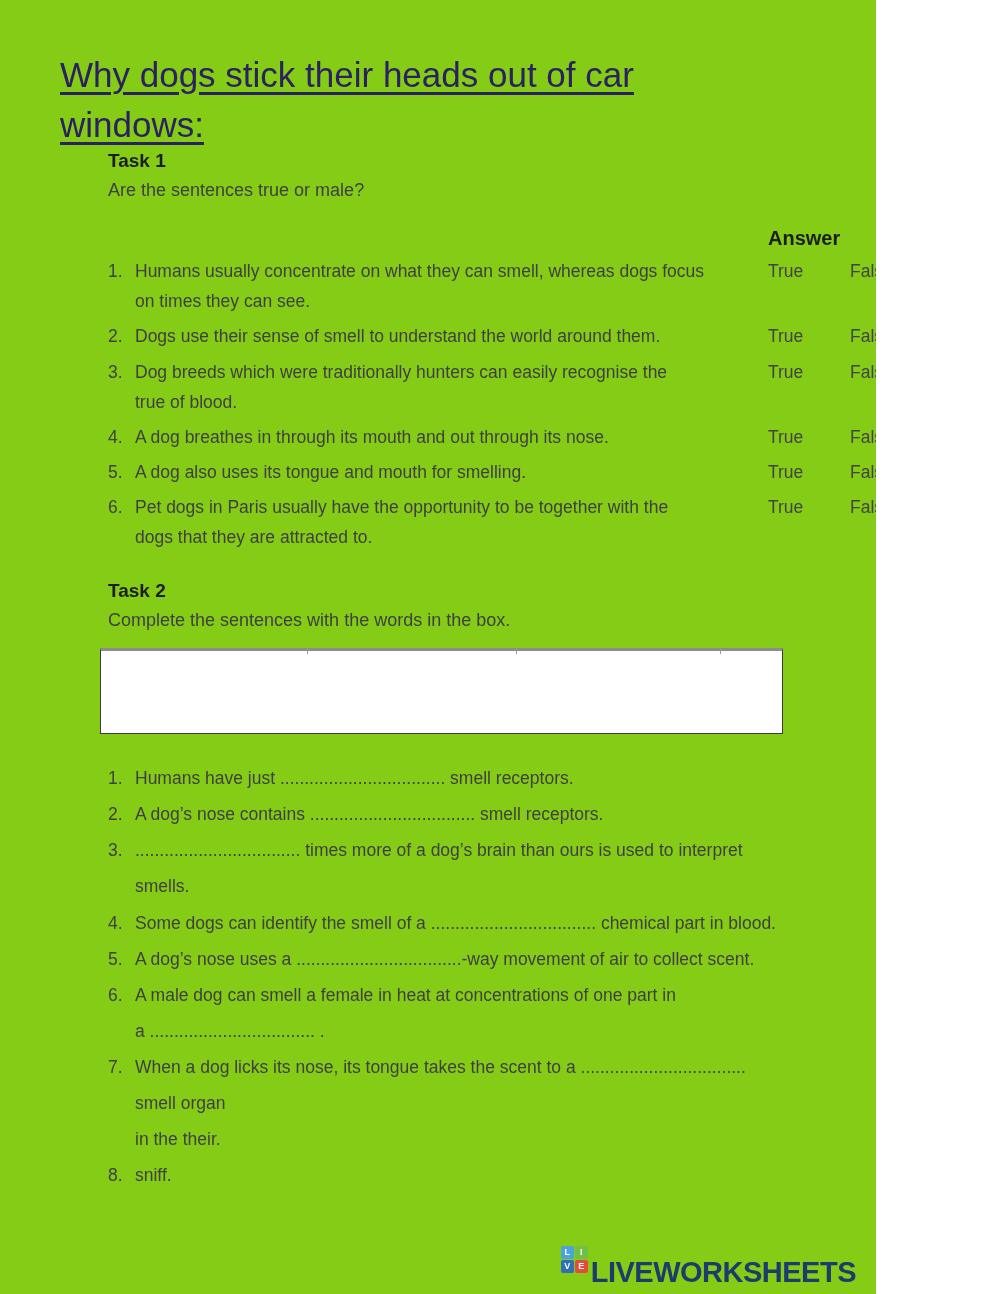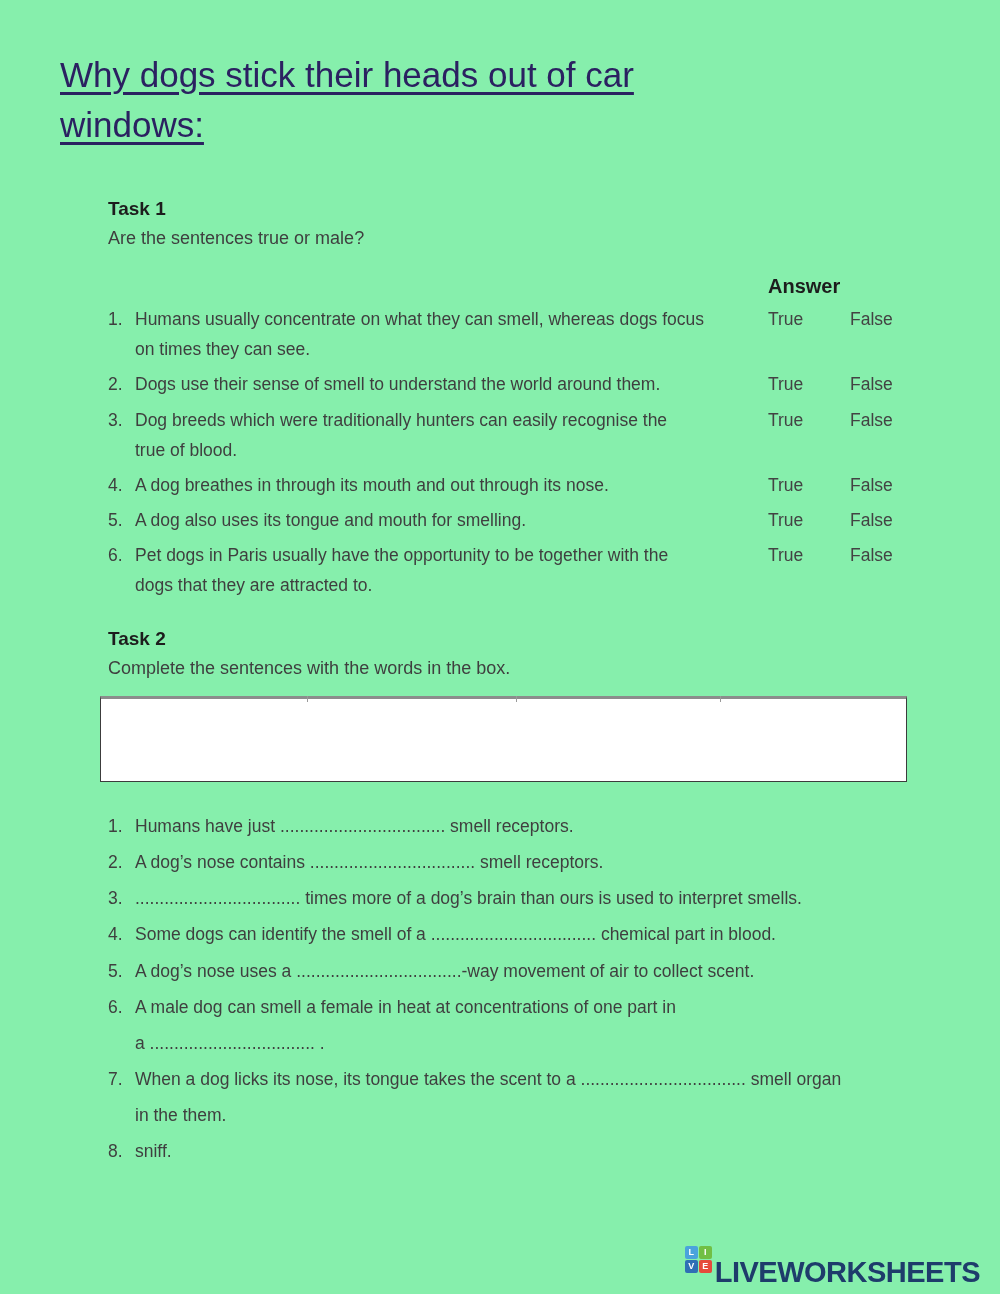--- a/index.html
+++ b/index.html
@@ -1,19 +1,19 @@
 <!DOCTYPE html>
 <html><head>
 <meta charset="utf-8">
 <style>
   html,body{margin:0;padding:0;background:#ffffff;}
   .page{
     position:relative;
-    width:1000px;height:1294px;
-    background:#86efac;
+    width:876px;height:1294px;
+    background:#84cc16;
     font-family:"Liberation Sans",sans-serif;
     color:#3f3f3f;
     overflow:hidden;
   }
   
   .title{
     margin:50px 80px 0 60px;
     font-size:35px;
     font-weight:400;
     line-height:1.43;
@@ -27,21 +27,21 @@
   
   .content{margin:0 95px 0 108px;}
   .task-heading{
     font-size:19px;font-weight:700;color:#1d1d1d;
     margin:0;line-height:1.2;
   }
   .task-sub{
     font-size:18px;color:#3f3f3f;
     margin:6px 0 0 0;line-height:1.3;
   }
-  .task1{margin-top:48px;}
+  .task1{}
   .answer-head{
     margin:25px 0 6px 660px;
     font-size:20px;font-weight:700;color:#1d1d1d;
   }
   .t1row{
     display:grid;
     grid-template-columns:27px 633px 82px 60px;
     font-size:17.5px;
     line-height:1.72;
     margin-bottom:5px;
@@ -227,21 +227,21 @@
           <span>
             <div>A male dog can smell a female in heat at concentrations of one part in</div>
             <div>a .................................. .</div>
           </span>
         </div>
 
         <div class="t2row">
           <span class="rownum">7.</span>
           <span>
             <div>When a dog licks its nose, its tongue takes the scent to a .................................. smell organ</div>
-            <div>in the them.</div>
+            <div>in the their.</div>
           </span>
         </div>
 
         <div class="t2row">
           <span class="rownum">8.</span>
           <span>
             <div>sniff.</div>
           </span>
         </div>
 

